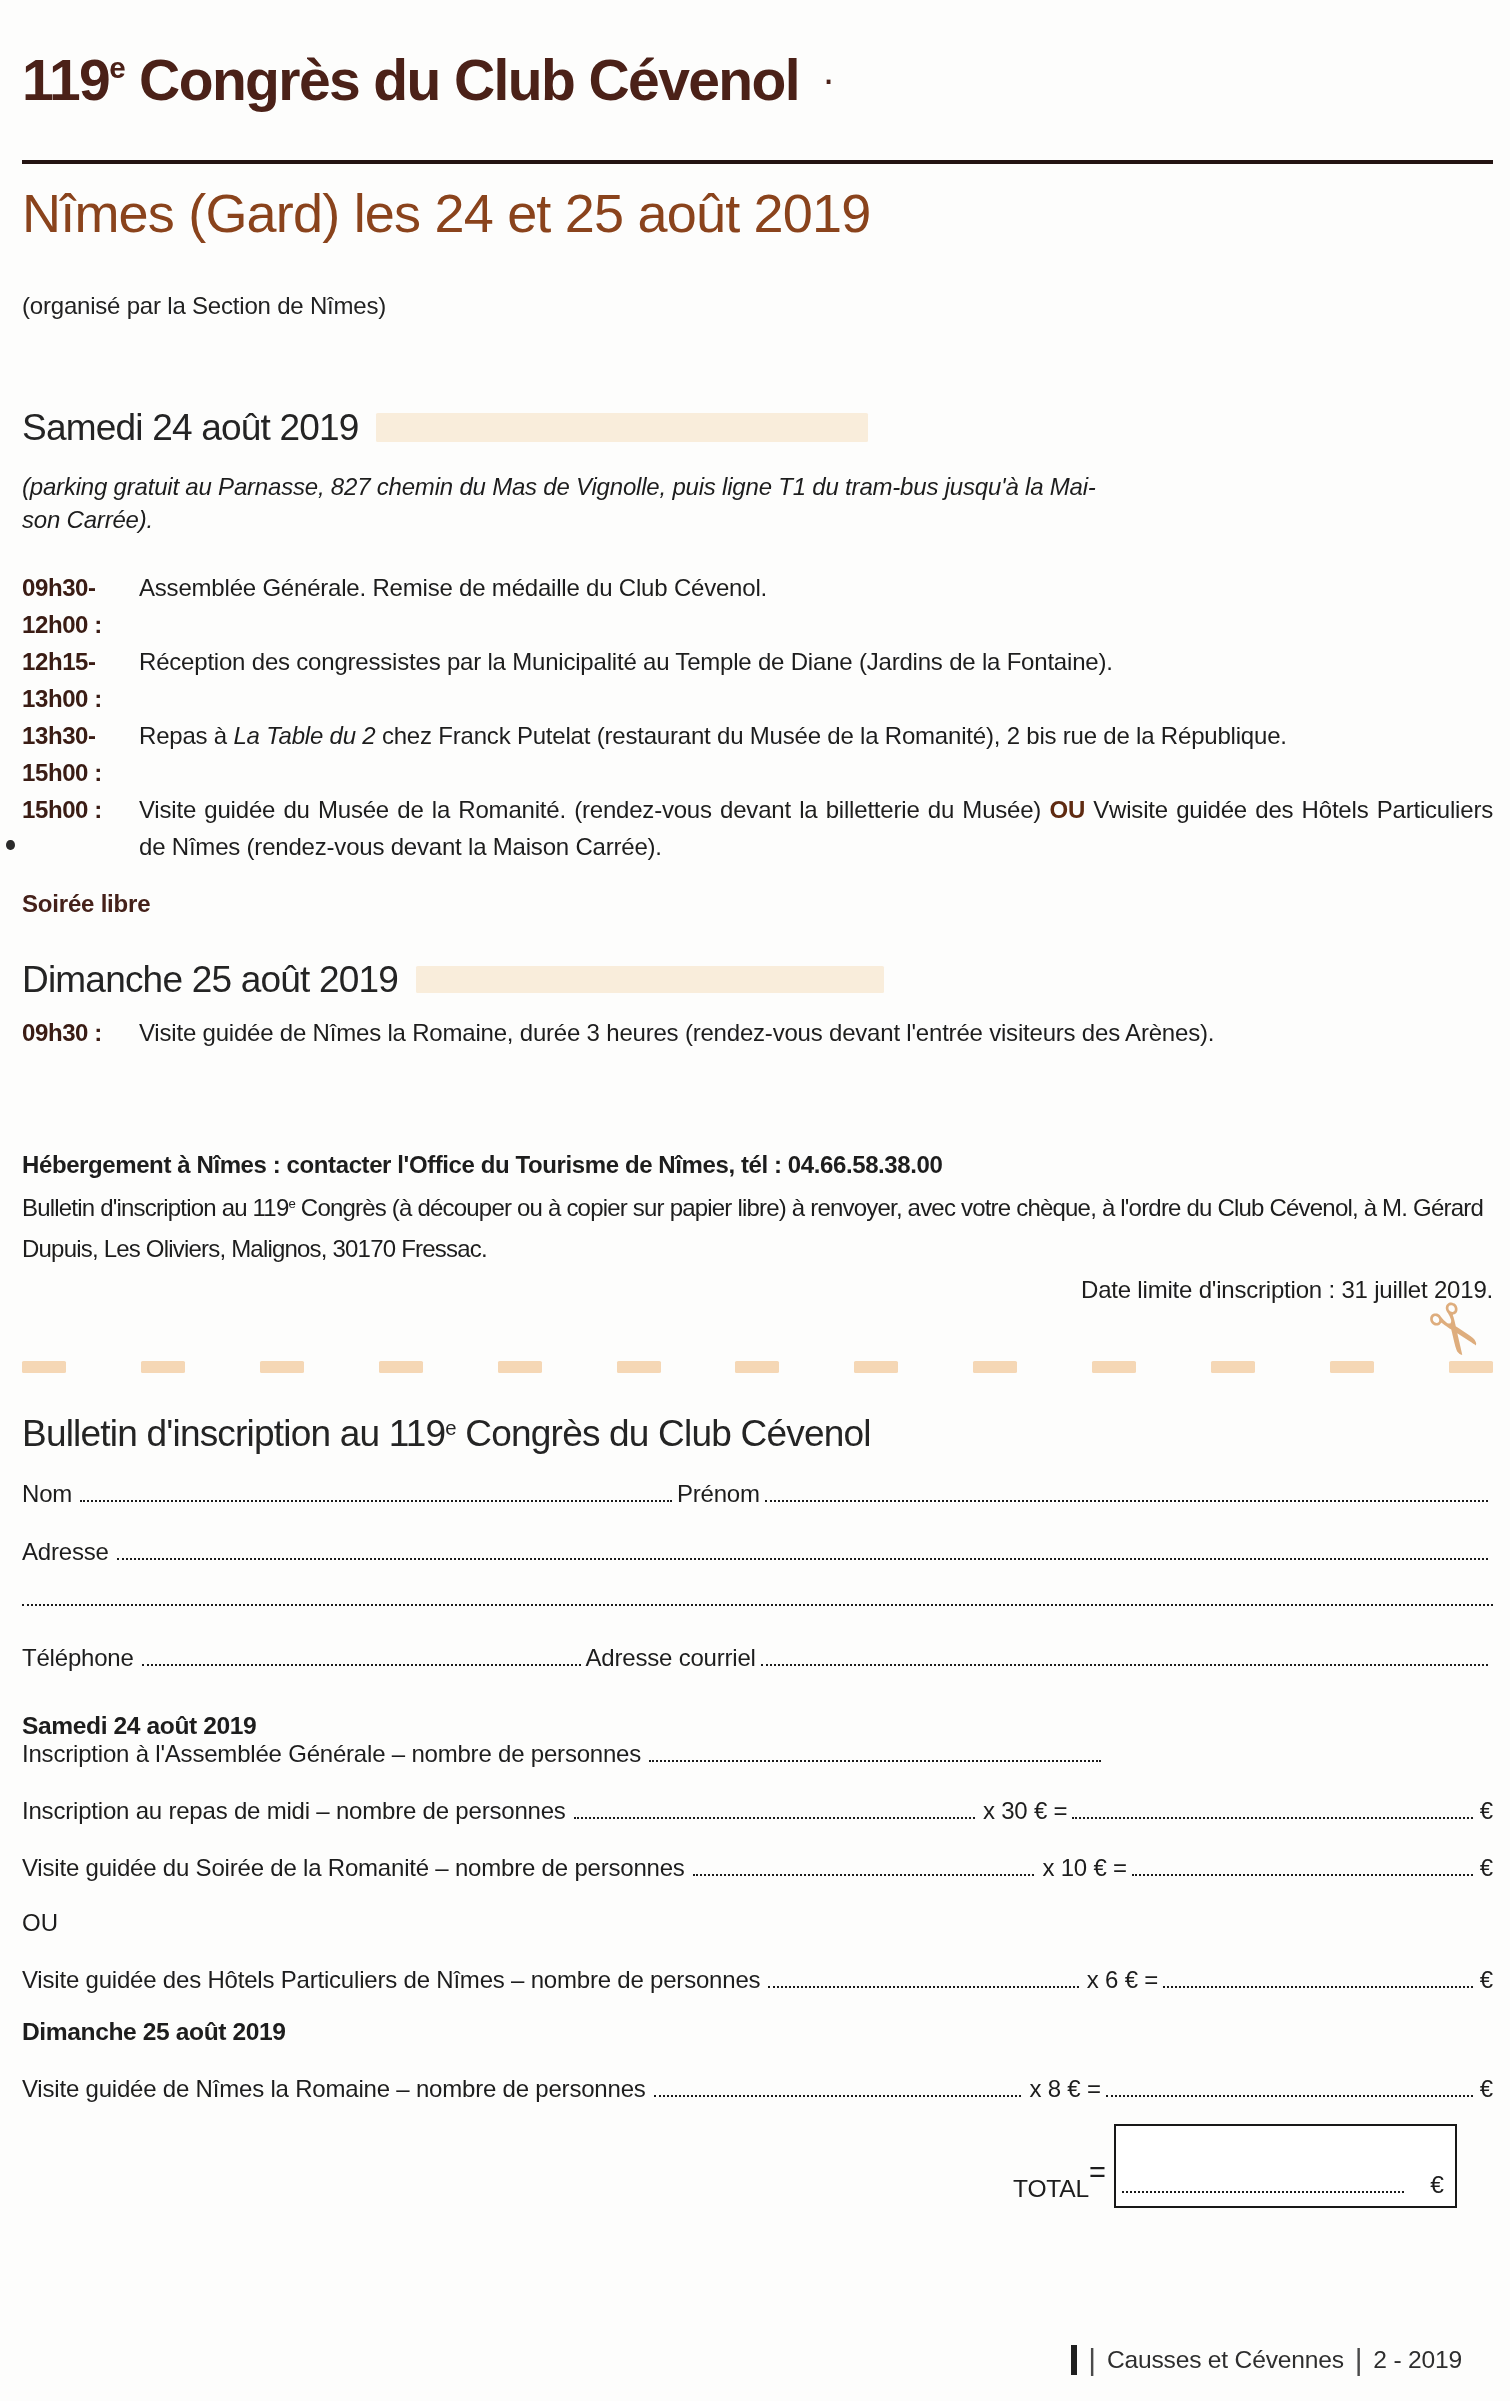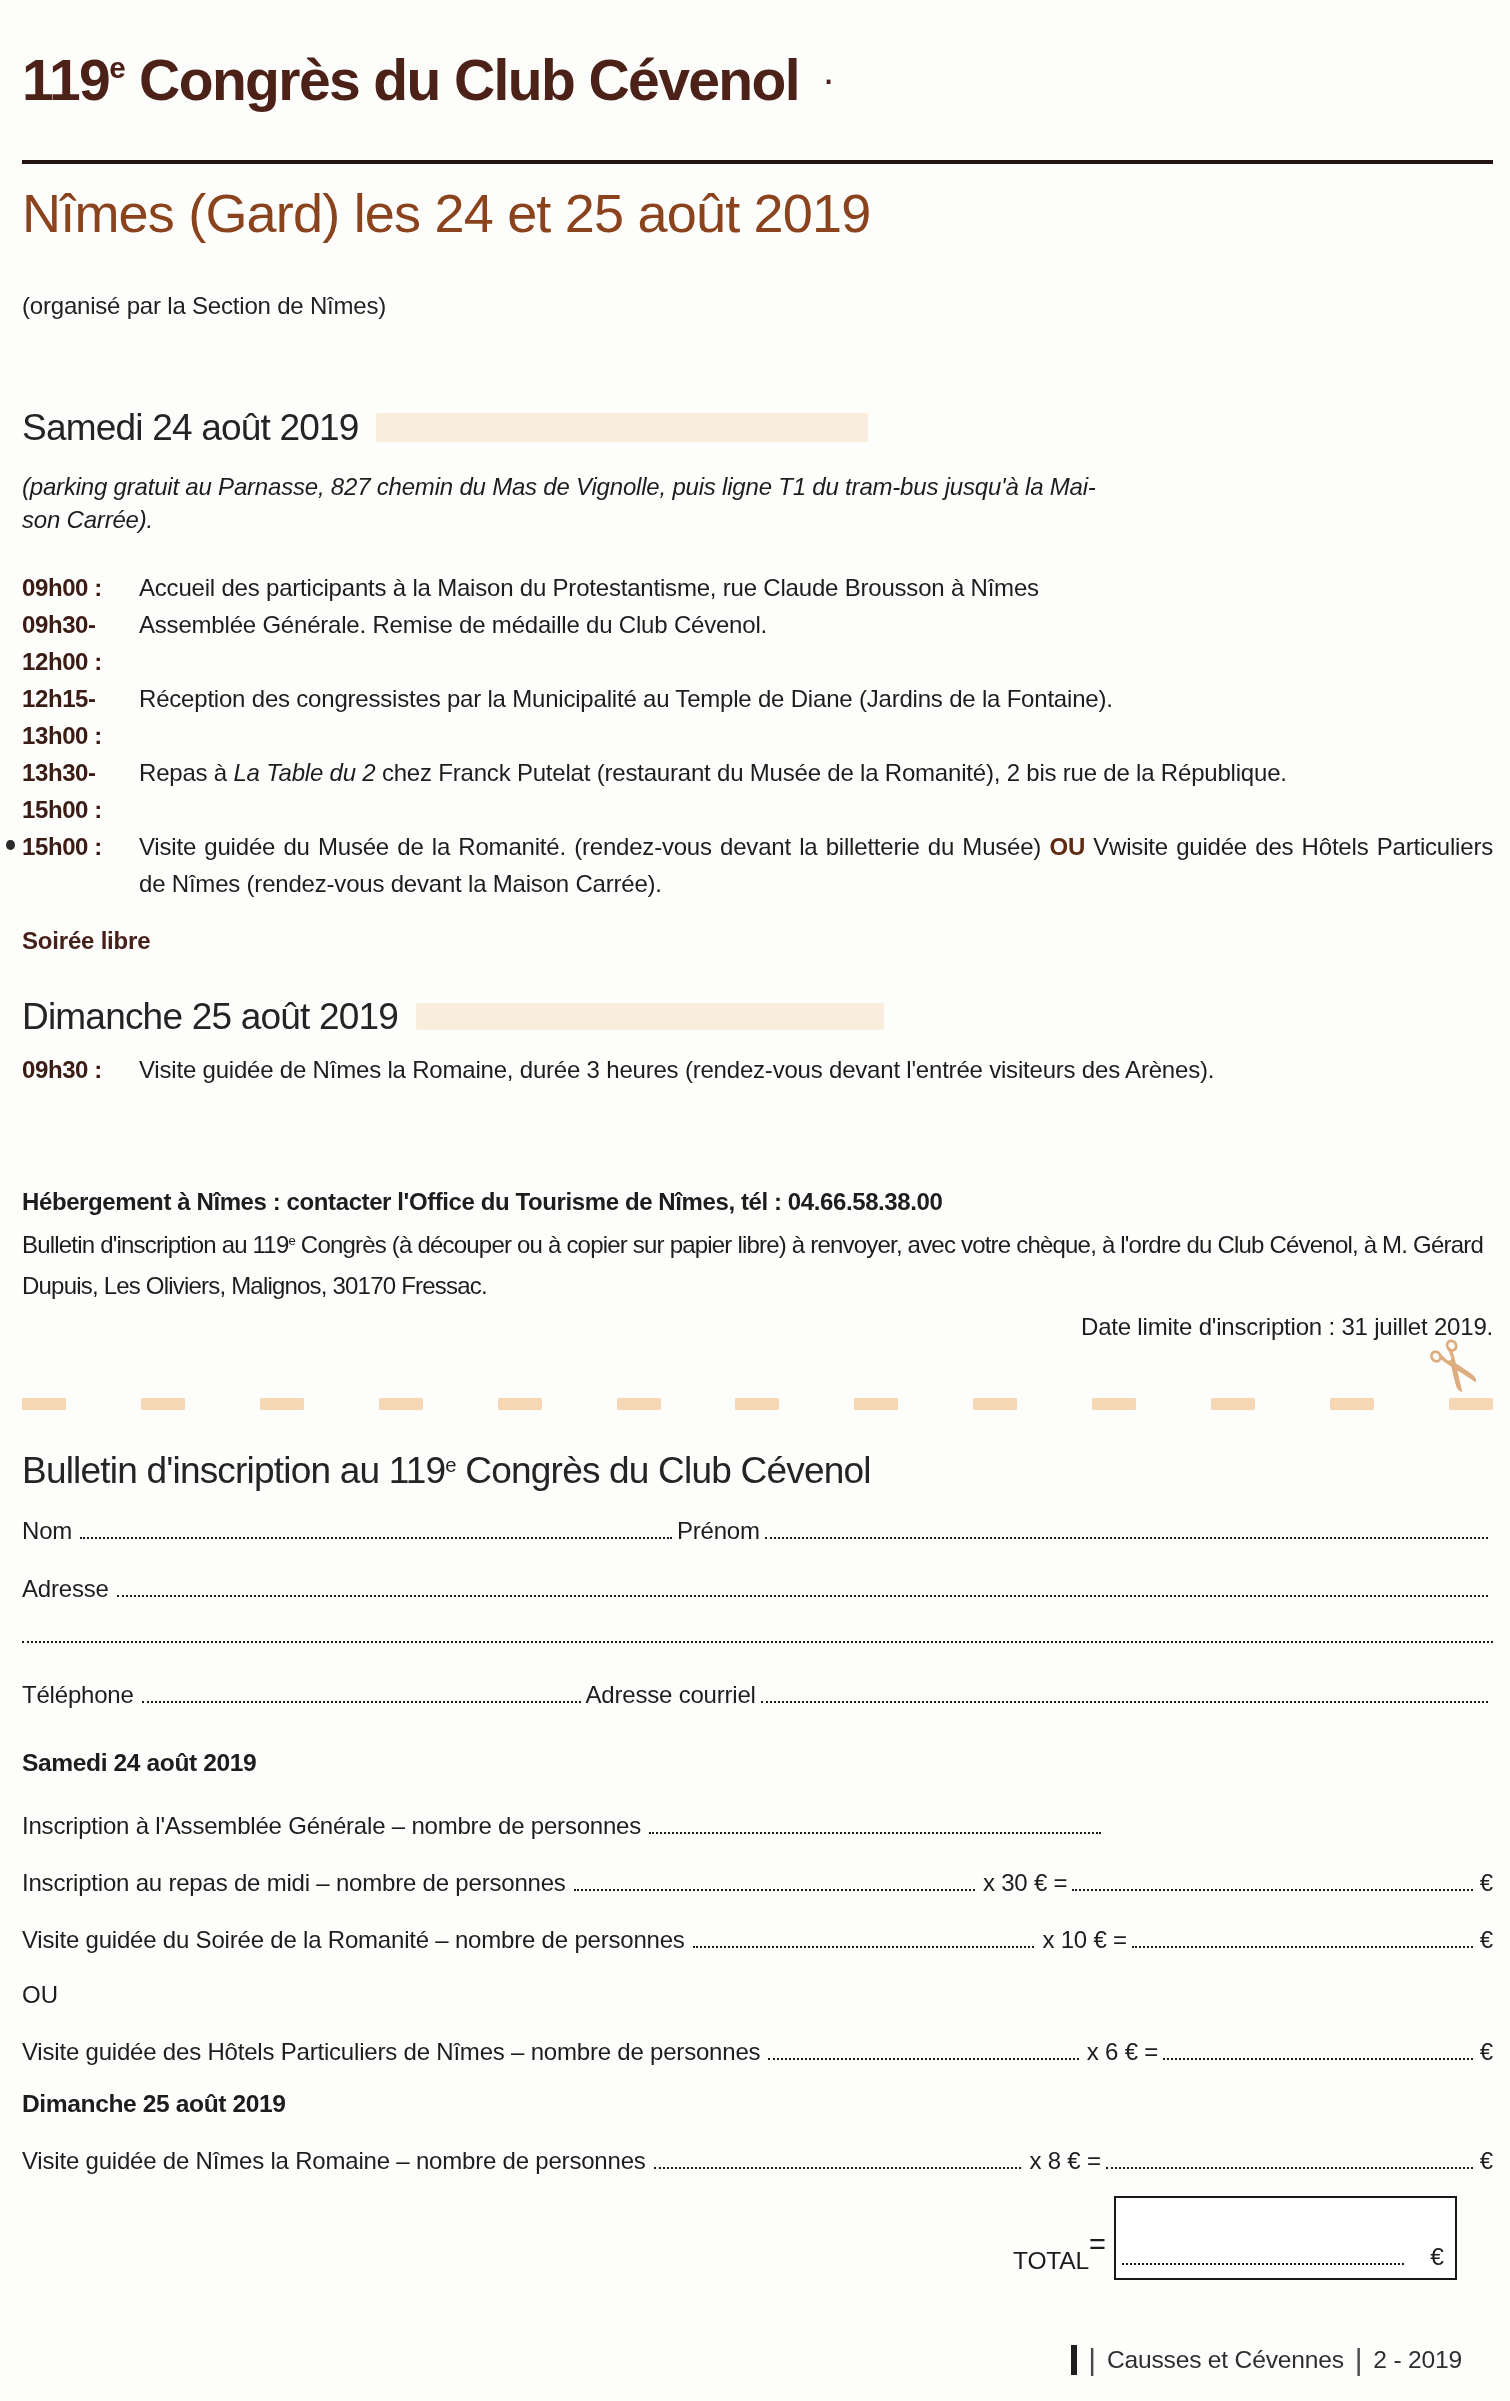--- a/index.html
+++ b/index.html
@@ -63,21 +63,21 @@
   .dots.nom { flex:45; }
   .dots.prenom { flex:55; }
   .row-adresse { margin-top:30px; }
   .row-line { margin-top:32px; height:8px; }
   .row-line .dots { margin:0; }
   .row-tele { margin-top:38px; }
   .dots.tel { flex:35; }
   .dots.mail { flex:58; }
   .form-subheading { margin-top:40px; font-size:24.6px; line-height:28px; font-weight:700; letter-spacing:-0.4px; }
   .form-subheading.sun2 { margin-top:24px; }
-  .row-f0 { margin-top:35px; padding-right:387px; }
+  .row-f0 { padding-right:387px; }
   .row-f1, .row-f2, .row-f3, .row-f4 { margin-top:29px;text-align:center; }
   .row-ou { margin-top:27px; font-size:24px; line-height:28px; }
 
   .total-area { margin-top:20.6px; display:flex; justify-content:flex-end; align-items:flex-end; height:84px; }
   .total-label { font-size:24.6px; letter-spacing:-0.2px; margin-bottom:4.8px; }
   .total-right { display:flex; align-items:flex-end; margin-right:36px; }
   .equals { font-size:29px; margin:0 8px 19px 0; }
   .total-box { width:343px; height:84px; border:2.4px solid #181818; position:relative; background:#fff; }
   .total-dots { position:absolute; left:6.4px; right:51px; bottom:12.7px; border-bottom:2.4px dotted #1a1a1a; }
   .total-euro { position:absolute; right:11px; bottom:6.4px; font-size:24.6px; }
@@ -108,24 +108,20 @@
       <span>Samedi 24 août 2019</span>
       <span class="highlight hl-sat"></span>
     </div>
 
     <div class="parking">
       <div>(parking gratuit au Parnasse, 827 chemin du Mas de Vignolle, puis ligne T1 du tram-bus jusqu'à la Mai-</div>
       <div>son Carrée).</div>
     </div>
 
     <div class="schedule">
-      <div class="sched-row">
-        <div class="sched-time">09h00 :</div>
-        <div class="sched-desc">Accueil des participants à la Maison du Protestantisme, rue Claude Brousson à Nîmes</div>
-      </div>
       <div class="sched-row">
         <div class="sched-time">09h30-12h00 :</div>
         <div class="sched-desc">Assemblée Générale. Remise de médaille du Club Cévenol.</div>
       </div>
       <div class="sched-row">
         <div class="sched-time">12h15-13h00 :</div>
         <div class="sched-desc">Réception des congressistes par la Municipalité au Temple de Diane (Jardins de la Fontaine).</div>
       </div>
       <div class="sched-row">
         <div class="sched-time">13h30-15h00 :</div>

